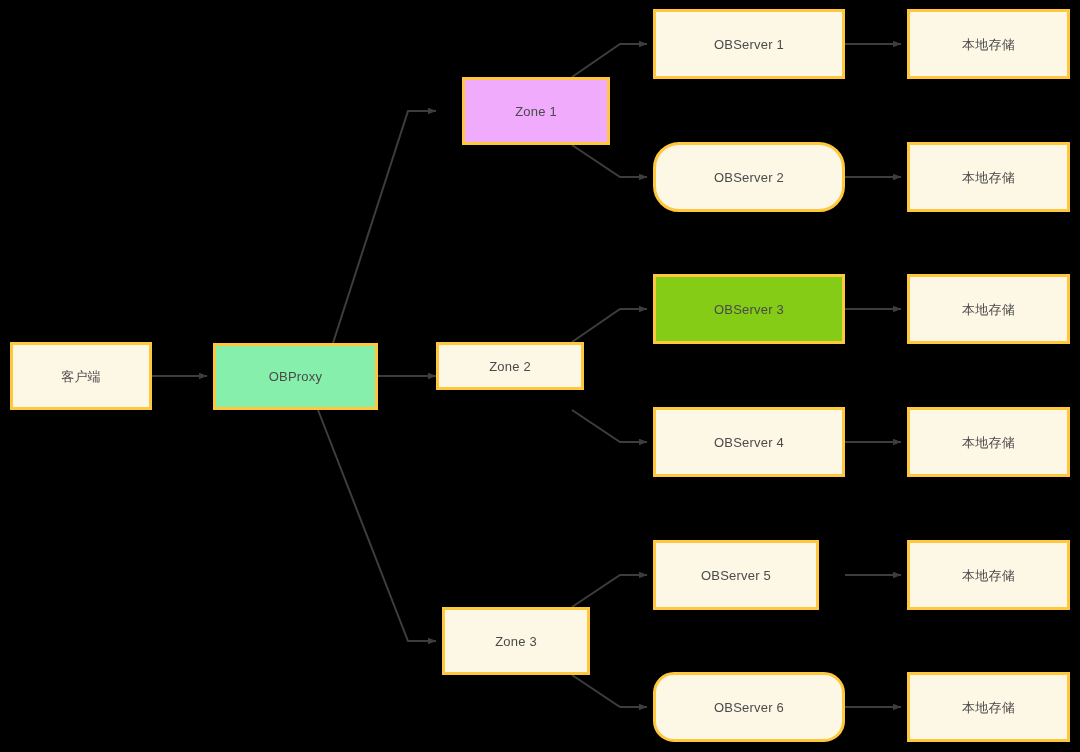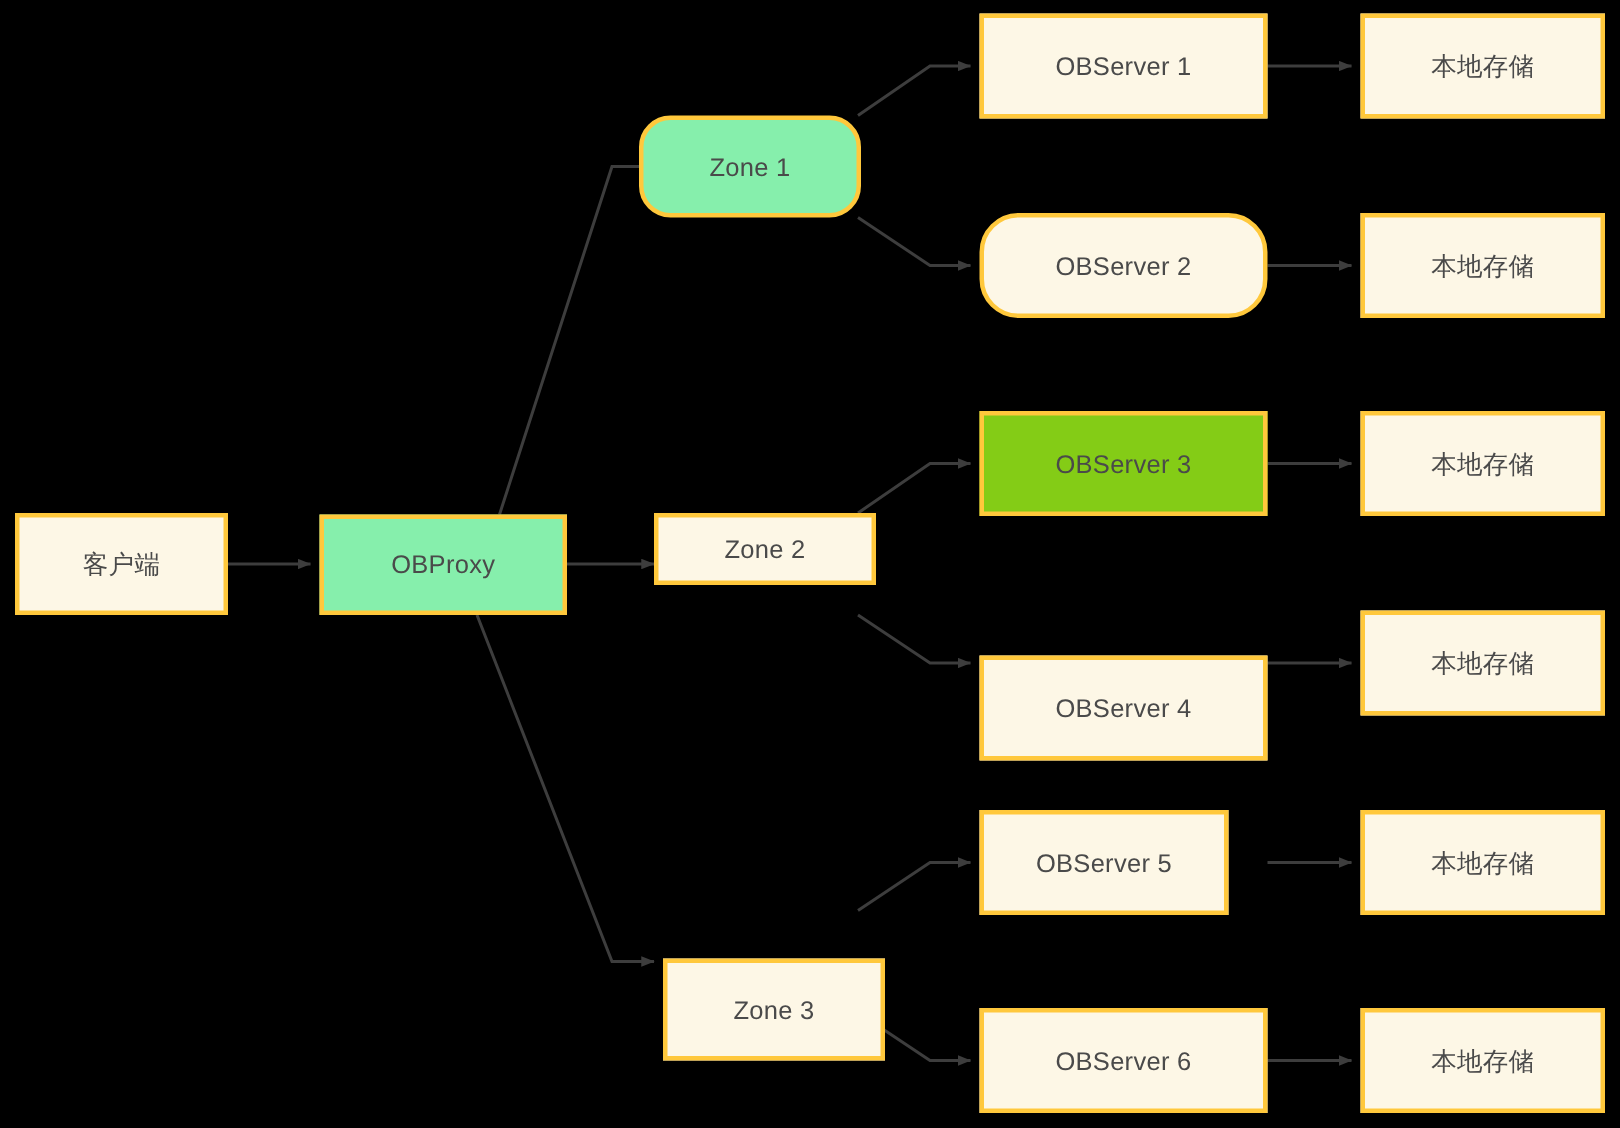--- a/index.html
+++ b/index.html
@@ -17,21 +17,21 @@
   }
   .node {
     position: absolute;
     box-sizing: border-box;
     background: #FDF7E6;
     border: 3px solid #FFC83C;
     display: flex;
     align-items: center;
     justify-content: center;
     color: #4A4A4A;
-    font-size: 17px;
+    font-size: 13px;
     letter-spacing: 0.2px;
     white-space: nowrap;
   }
   .node .node-label {
     display: block;
     line-height: 1;
   }
   #edges {
     position: absolute;
     left: 0;
@@ -72,45 +72,45 @@
       </g>
   </svg>
 
   <div id="node-layer">
       <div class="node" style="left: 10px; top: 342px; width: 142px; height: 68px; background: rgb(253, 247, 230); border-color: rgb(255, 200, 60); color: rgb(74, 74, 74);">
         <span class="node-label">客户端</span>
       </div>
       <div class="node" style="left: 213px; top: 343px; width: 165px; height: 67px; background: #86efac; border-color: rgb(255, 200, 60); color: rgb(74, 74, 74);">
         <span class="node-label">OBProxy</span>
       </div>
-      <div class="node" style="left: 426px; top: 77px; width: 148px; height: 68px; background: #86efac; border-color: rgb(255, 200, 60); color: rgb(74, 74, 74); border-radius: 21px;">
+      <div class="node" style="left: 462px; top: 77px; width: 148px; height: 68px; background: #f0abfc; border-color: rgb(255, 200, 60); color: rgb(74, 74, 74);">
         <span class="node-label">Zone 1</span>
       </div>
       <div class="node" style="left: 436px; top: 342px; width: 148px; height: 48px; background: rgb(253, 247, 230); border-color: rgb(255, 200, 60); color: rgb(74, 74, 74);">
         <span class="node-label">Zone 2</span>
       </div>
-      <div class="node" style="left: 442px; top: 607px; width: 148px; height: 68px; background: rgb(253, 247, 230); border-color: rgb(255, 200, 60); color: rgb(74, 74, 74); margin-top: 32px;">
+      <div class="node" style="left: 442px; top: 607px; width: 148px; height: 68px; background: rgb(253, 247, 230); border-color: rgb(255, 200, 60); color: rgb(74, 74, 74);">
         <span class="node-label">Zone 3</span>
       </div>
       <div class="node" style="left: 653px; top: 9px; width: 192px; height: 70px; background: rgb(253, 247, 230); border-color: rgb(255, 200, 60); color: rgb(74, 74, 74);">
         <span class="node-label">OBServer 1</span>
       </div>
       <div class="node" style="left: 653px; top: 142px; width: 192px; height: 70px; background: rgb(253, 247, 230); border-color: rgb(255, 200, 60); color: rgb(74, 74, 74); border-radius: 26px;">
         <span class="node-label">OBServer 2</span>
       </div>
       <div class="node" style="left: 653px; top: 274px; width: 192px; height: 70px; background: #84cc16; border-color: rgb(255, 200, 60); color: rgb(74, 74, 74);">
         <span class="node-label">OBServer 3</span>
       </div>
-      <div class="node" style="left: 653px; top: 407px; width: 192px; height: 70px; background: rgb(253, 247, 230); border-color: rgb(255, 200, 60); color: rgb(74, 74, 74); margin-top: 30px;">
+      <div class="node" style="left: 653px; top: 407px; width: 192px; height: 70px; background: rgb(253, 247, 230); border-color: rgb(255, 200, 60); color: rgb(74, 74, 74);">
         <span class="node-label">OBServer 4</span>
       </div>
       <div class="node" style="left: 653px; top: 540px; width: 166px; height: 70px; background: rgb(253, 247, 230); border-color: rgb(255, 200, 60); color: rgb(74, 74, 74);">
         <span class="node-label">OBServer 5</span>
       </div>
-      <div class="node" style="left: 653px; top: 672px; width: 192px; height: 70px; background: rgb(253, 247, 230); border-color: rgb(255, 200, 60); color: rgb(74, 74, 74);">
+      <div class="node" style="left: 653px; top: 672px; width: 192px; height: 70px; background: rgb(253, 247, 230); border-color: rgb(255, 200, 60); color: rgb(74, 74, 74); border-radius: 21px;">
         <span class="node-label">OBServer 6</span>
       </div>
       <div class="node" style="left: 907px; top: 9px; width: 163px; height: 70px; background: rgb(253, 247, 230); border-color: rgb(255, 200, 60); color: rgb(74, 74, 74);">
         <span class="node-label">本地存储</span>
       </div>
       <div class="node" style="left: 907px; top: 142px; width: 163px; height: 70px; background: rgb(253, 247, 230); border-color: rgb(255, 200, 60); color: rgb(74, 74, 74);">
         <span class="node-label">本地存储</span>
       </div>
       <div class="node" style="left: 907px; top: 274px; width: 163px; height: 70px; background: rgb(253, 247, 230); border-color: rgb(255, 200, 60); color: rgb(74, 74, 74);">
         <span class="node-label">本地存储</span>

